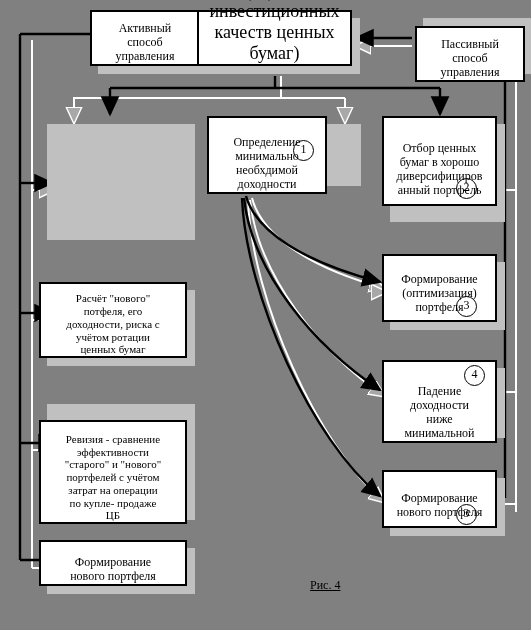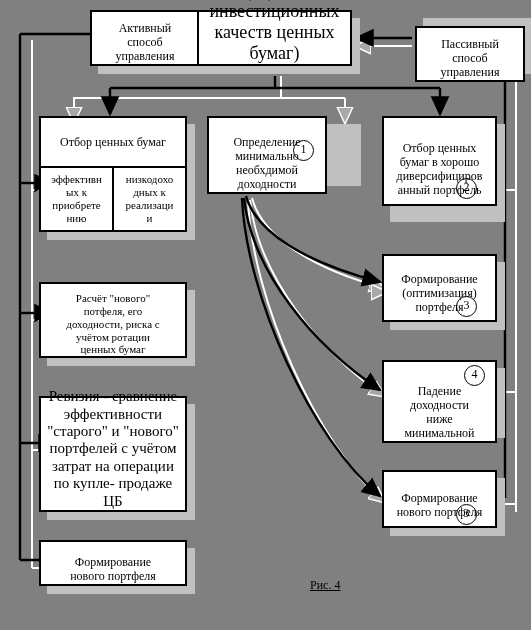--- a/index.html
+++ b/index.html
@@ -197,39 +197,20 @@
 инвестиционных
 качеств ценных бумаг)</span>
   </div>
 
   <div class="node" style="left:415px;top:10px;width:110px;height:56px;font-size:12px;margin-top:16px;">
     <span class="label">Пассивный
 способ
 управления</span>
   </div>
 
-  <div class="split-node" style="left:39px;top:116px;width:148px;height:116px;font-size:12px;">
-    <div class="split-head">
-      <span class="label">Отбор ценных бумаг</span>
-    </div>
-    <div class="split-body">
-      <div class="split-cell" style="font-size:11px;">
-        <span class="label">эффективн
-ых к
-приобрете
-нию</span>
-      </div>
-      <div class="split-cell" style="font-size:11px;">
-        <span class="label">низкодохо
-дных к
-реализаци
-и</span>
-      </div>
-    </div>
-  </div>
 
   <div class="node" style="left:207px;top:116px;width:120px;height:78px;font-size:12px;">
     <span class="label">Определение
 минимально
 необхдимой
 доходности</span>
     <span class="badge" style="right:11px;top:22px;">1</span>
   </div>
 
   <div class="node" style="left:382px;top:116px;width:115px;height:90px;font-size:12px;">
@@ -248,21 +229,21 @@
 ценных бумаг</span>
   </div>
 
   <div class="node" style="left:382px;top:254px;width:115px;height:68px;font-size:12px;">
     <span class="label" style="margin-bottom:5px;">Формирование
 (оптимизация)
 портфеля</span>
     <span class="badge" style="right:18px;bottom:3px;">3</span>
   </div>
 
-  <div class="node" style="left:39px;top:396px;width:148px;height:116px;font-size:15px;">
+  <div class="node" style="left:39px;top:420px;width:148px;height:104px;font-size:11px;">
     <span class="label">Ревизия - сравнение
 эффективности
 "старого" и "нового"
 портфелей с учётом
 затрат на операции
 по купле- продаже
 ЦБ</span>
   </div>
 
   <div class="node" style="left:382px;top:360px;width:115px;height:83px;font-size:12px;">

